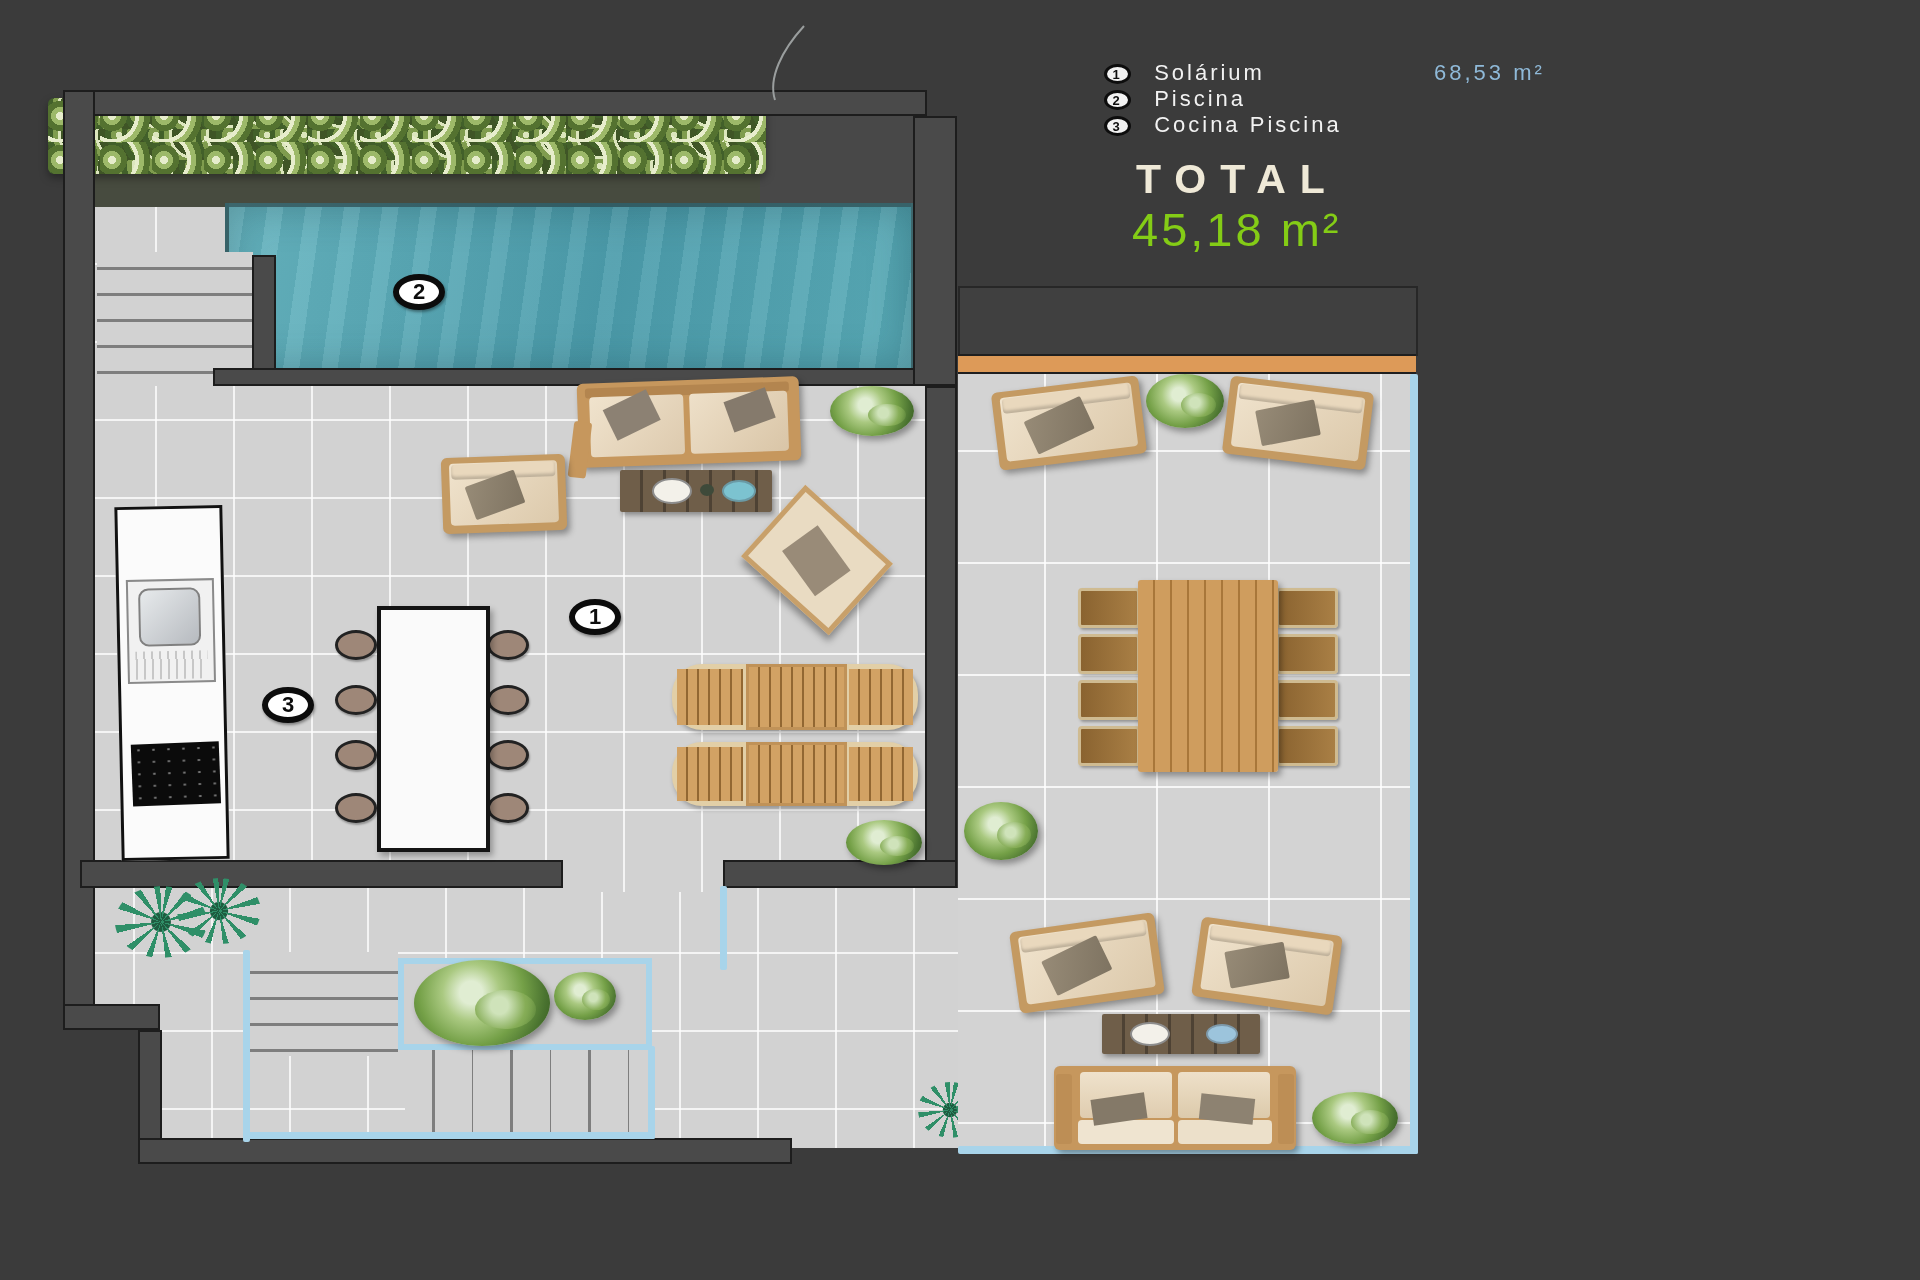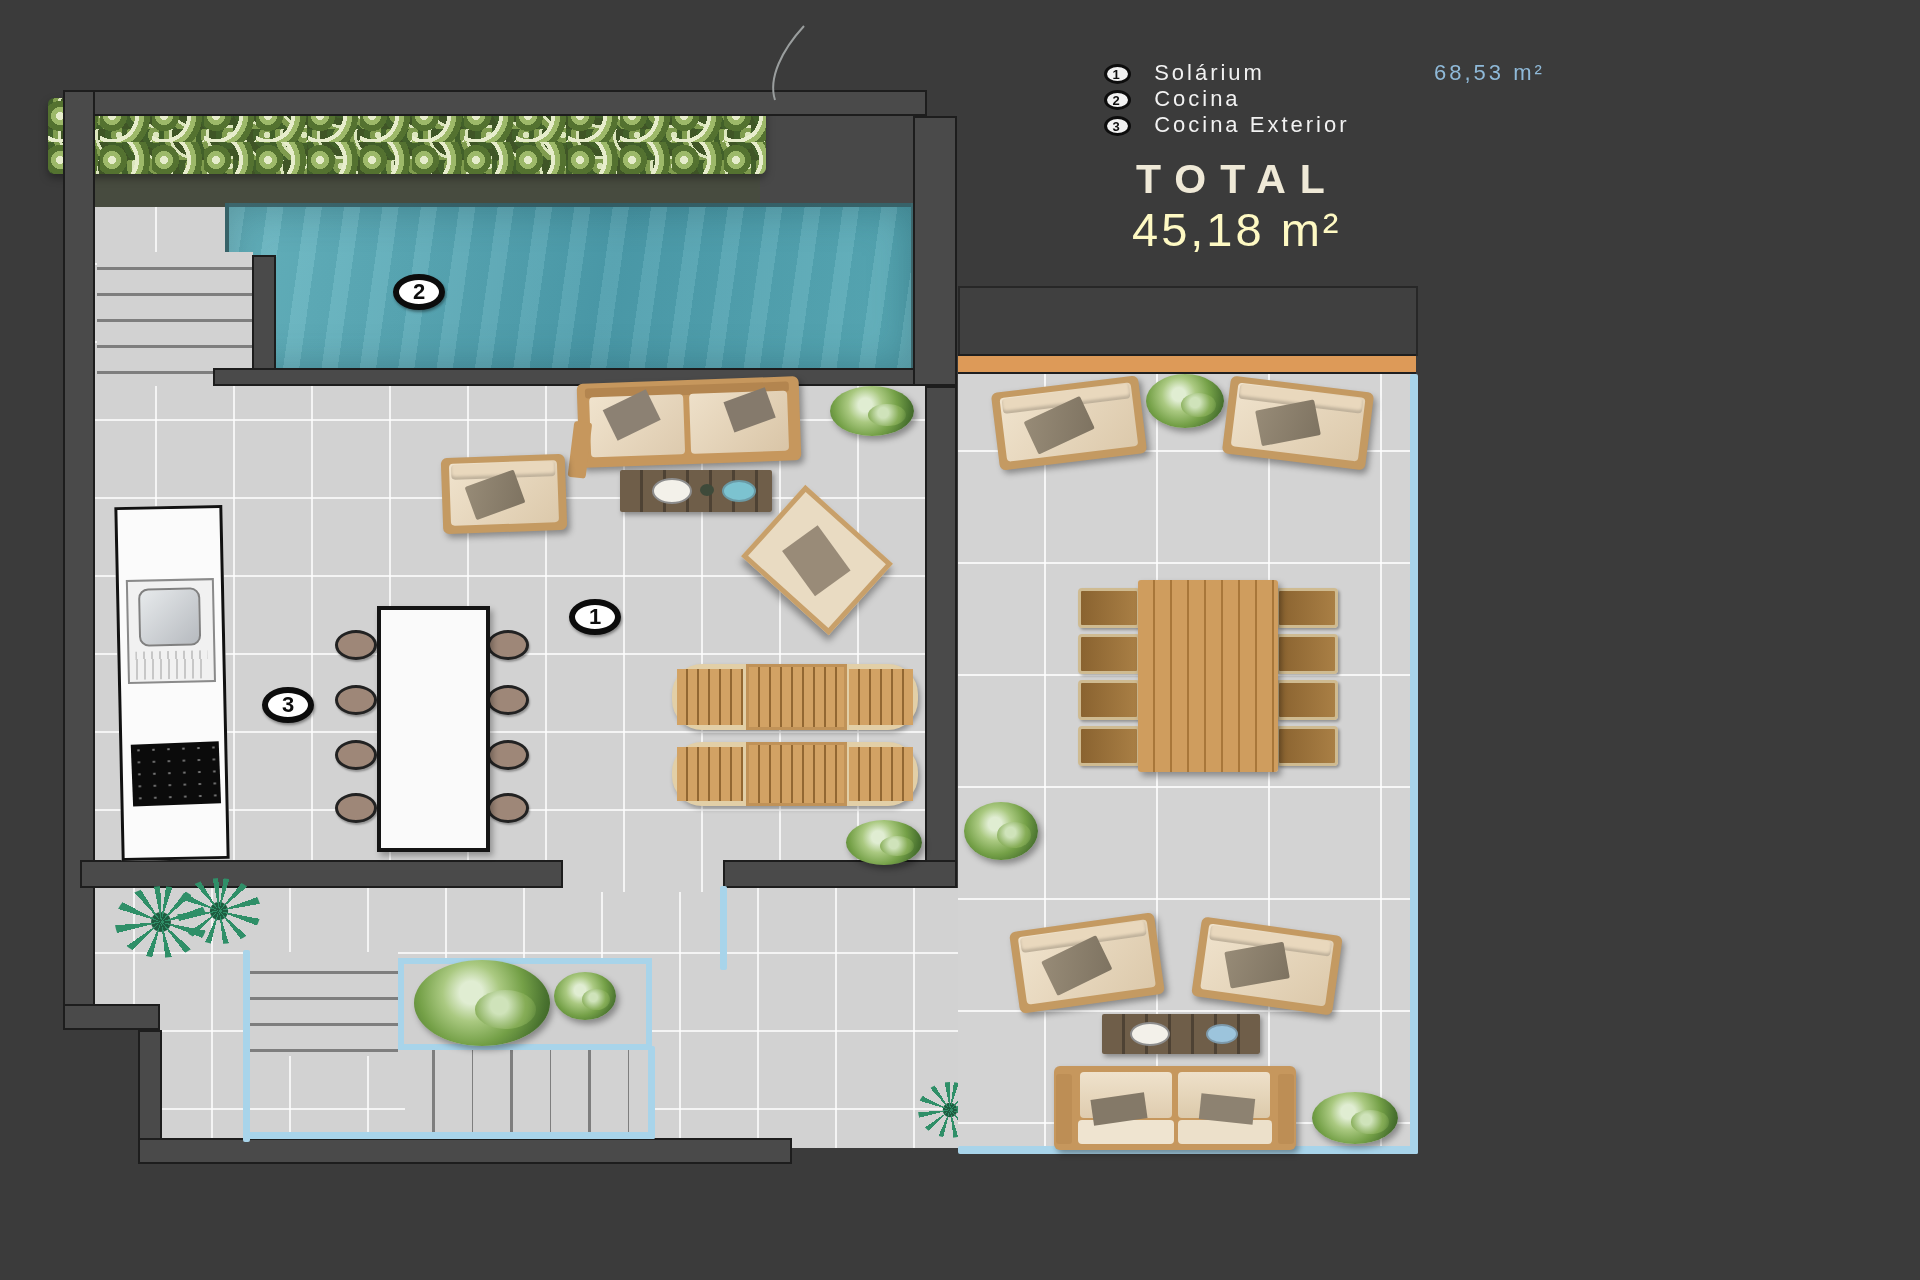--- a/index.html
+++ b/index.html
@@ -259,26 +259,26 @@
 
 
   <div class="abs" style="left:1104px;top:60px;">
     <div class="lrow">
       <span class="lbadge">1</span>
       <span>Solárium</span>
       <span class="lvalue">68,53 m²</span>
     </div>
     <div class="lrow">
       <span class="lbadge">2</span>
-      <span>Cocina</span>
+      <span>Piscina</span>
       <span class="lvalue"></span>
     </div>
     <div class="lrow">
       <span class="lbadge">3</span>
-      <span>Cocina Exterior</span>
+      <span>Cocina Piscina</span>
       <span class="lvalue"></span>
     </div>
   </div>
 
   <div class="abs" style="left:1136px;top:156px;font-size:41px;font-weight:bold;letter-spacing:14px;color:#efe9d7;">TOTAL</div>
-  <div class="abs" style="left:1132px;top:202px;font-size:47px;letter-spacing:3px;color:#fef9c3;">45,18 m²</div>
+  <div class="abs" style="left:1132px;top:202px;font-size:47px;letter-spacing:3px;color:#84cc16;">45,18 m²</div>
 
 </div>
 
 </body></html>

